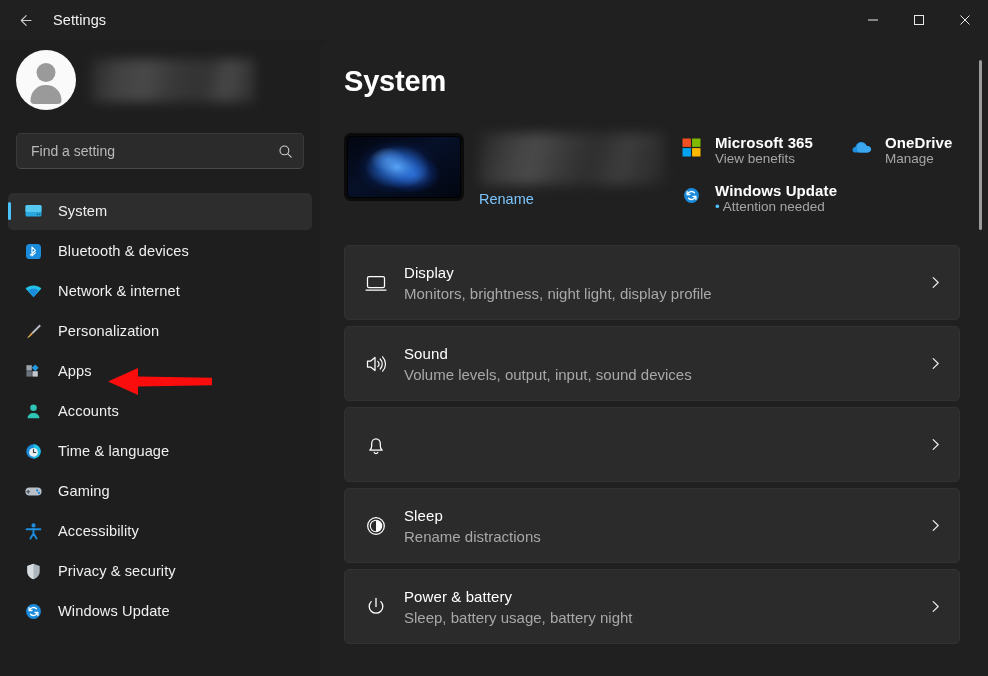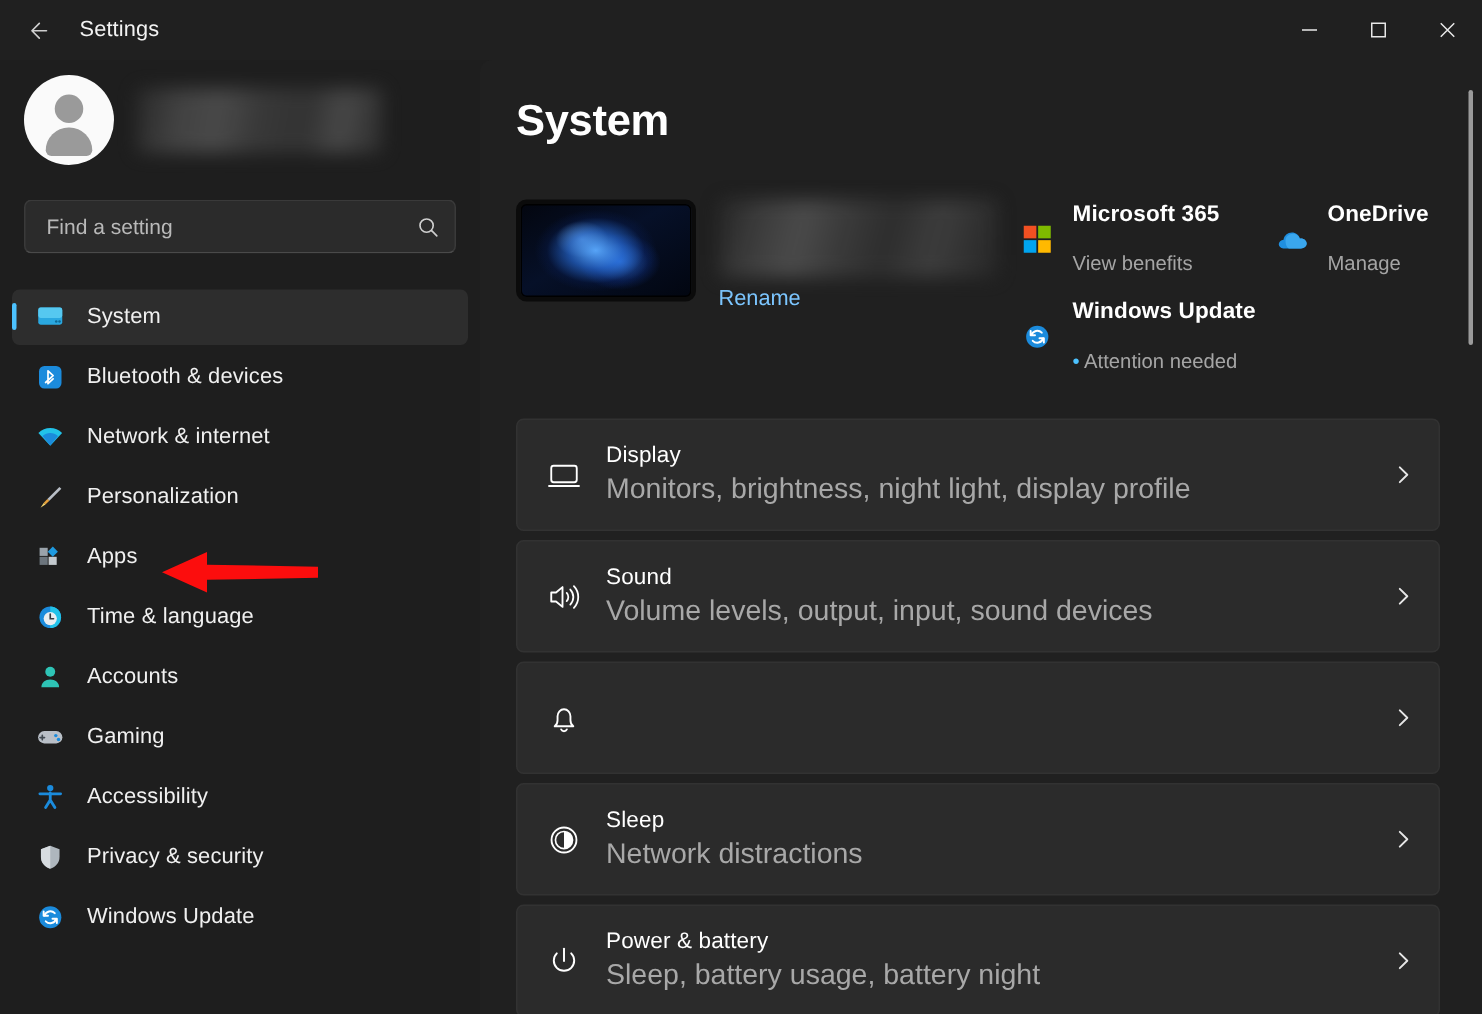--- a/index.html
+++ b/index.html
@@ -100,39 +100,39 @@
   .device-name {
     width: 186px; height: 52px; border-radius: 3px; margin-top: 0px;
     background: linear-gradient(105deg,#262626 0%,#3e3e3e 15%,#4d4d4d 30%,#3b3b3b 46%,#2f2f2f 60%,#3f3f3f 76%,#272727 100%);
     filter: blur(6px); opacity: .95;
   }
   .rename-link { color: #7cc6ff; font-size: 14.5px; margin-top: 6px; }
 
   .services { margin-left: 15px; display: flex; flex-direction: column; gap: 16px; padding-top: 1px; }
   .service-row-top { display: flex; gap: 0; }
   .service {
-    display: flex; align-items: center;
+    display: flex; align-items: flex-start;
   }
   .svc-icon { width: 22px; height: 22px; flex: 0 0 22px; display: flex; align-items: center; justify-content: center; margin-top: 2px; }
   .svc-text { margin-left: 13px; display: flex; flex-direction: column; }
   .svc-title { font-size: 15px; font-weight: bold; color: #ffffff; letter-spacing: .1px; }
-  .svc-sub { font-size: 13.5px; color: #a5a5a5; margin-top: 17px; }
+  .svc-sub { font-size: 13.5px; color: #a5a5a5; margin-top: 0; }
   .svc-sub .dot { color: #4cc2ff; margin-right: 3px; }
   .svc-m365 { width: 170px; }
   .svc-onedrive { width: 150px; }
 
   .cards { margin-top: 31px; display: flex; flex-direction: column; gap: 6px; padding-right: 28px; }
   .card {
     height: 75px; background: #2b2b2b; border: 1px solid #323232; border-radius: 5px;
     display: flex; align-items: center; padding: 0 16px 0 14px;
   }
   .card-icon { width: 34px; flex: 0 0 34px; display: flex; align-items: center; justify-content: center; color: #ffffff; }
   .card-text { margin-left: 11px; display: flex; flex-direction: column; }
   .card-title { font-size: 15px; color: #ffffff; letter-spacing: .1px; }
-  .card-sub { font-size: 19px; color: #a8a8a8; margin-top: 4px; }
+  .card-sub { font-size: 15px; color: #a8a8a8; margin-top: 4px; }
   .card-chevron { margin-left: auto; color: #e6e6e6; display: flex; }
 
   .scrollbar {
     position: absolute; right: 6px; top: 20px; width: 3px; height: 170px;
     background: #9b9b9b; border-radius: 2px;
   }
 
   
   .annotation-arrow { position: absolute; left: 108px; top: 365px; z-index: 40; pointer-events: none; }
 </style>
@@ -242,37 +242,37 @@
               <rect x="8.4" y="9.2" width="5.4" height="5.4" fill="#c3c9ce"></rect>
               <path d="M11.2 2.4l3.4 3.4-3.4 3.4-3.4-3.4z" fill="#1e9ae0"></path>
             </svg>
           </span>
           <span class="navlabel">Apps</span>
         </div>
 
         <div class="navitem">
           <span class="navicon">
             <svg width="19" height="19" viewBox="0 0 19 19">
+              <circle cx="9.5" cy="5.8" r="3.3" fill="#2ec4b6"></circle>
+              <path d="M3.6 16.2c0-3.2 2.6-5.2 5.9-5.2s5.9 2 5.9 5.2z" fill="#2ec4b6"></path>
+            </svg>
+          </span>
+          <span class="navlabel">Accounts</span>
+        </div>
+
+        <div class="navitem">
+          <span class="navicon">
+            <svg width="19" height="19" viewBox="0 0 19 19">
               <circle cx="9.5" cy="9.5" r="7.2" fill="#1b8bdc"></circle>
               <path d="M9.5 2.3a7.2 7.2 0 0 1 0 14.4z" fill="#22c2e8"></path>
               <circle cx="9.5" cy="10.4" r="4.4" fill="#e9edf0"></circle>
               <path d="M9.5 7.4v3.1h2.2" stroke="#33393f" stroke-width="1.1" fill="none" stroke-linecap="round"></path>
             </svg>
           </span>
           <span class="navlabel">Time &amp; language</span>
-        </div>
-
-        <div class="navitem">
-          <span class="navicon">
-            <svg width="19" height="19" viewBox="0 0 19 19">
-              <circle cx="9.5" cy="5.8" r="3.3" fill="#2ec4b6"></circle>
-              <path d="M3.6 16.2c0-3.2 2.6-5.2 5.9-5.2s5.9 2 5.9 5.2z" fill="#2ec4b6"></path>
-            </svg>
-          </span>
-          <span class="navlabel">Accounts</span>
         </div>
 
         <div class="navitem">
           <span class="navicon">
             <svg width="19" height="19" viewBox="0 0 19 19">
               <rect x="1.4" y="5.4" width="16.2" height="8.2" rx="4.1" fill="#b9bfc7"></rect>
               <path d="M4.2 8.2v3M2.7 9.7h3" stroke="#424a52" stroke-width="1.1" stroke-linecap="round"></path>
               <circle cx="13.2" cy="8.4" r="1.15" fill="#1b8bdc"></circle>
               <circle cx="15" cy="11" r="1.15" fill="#1b8bdc"></circle>
             </svg>
@@ -431,21 +431,21 @@
         <div class="card">
           <span class="card-icon">
             <svg width="24" height="24" viewBox="0 0 24 24">
               <circle cx="12" cy="12" r="8.3" stroke="#ffffff" stroke-width="1.25" fill="none"></circle>
               <path d="M12 6.3a5.7 5.7 0 0 1 0 11.4z" fill="#ffffff"></path>
               <circle cx="12" cy="12" r="5.7" stroke="#ffffff" stroke-width="1.1" fill="none"></circle>
             </svg>
           </span>
           <span class="card-text">
             <span class="card-title">Sleep</span>
-            <span class="card-sub">Network distractions</span>
+            <span class="card-sub">Rename distractions</span>
           </span>
           <span class="card-chevron">
             <svg width="15" height="15" viewBox="0 0 15 15">
                 <path d="M5.2 2.6l5 4.9-5 4.9" stroke="#e6e6e6" stroke-width="1.3" fill="none" stroke-linecap="round" stroke-linejoin="round"></path>
               </svg>
           </span>
         </div>
 
         <div class="card">
           <span class="card-icon">

